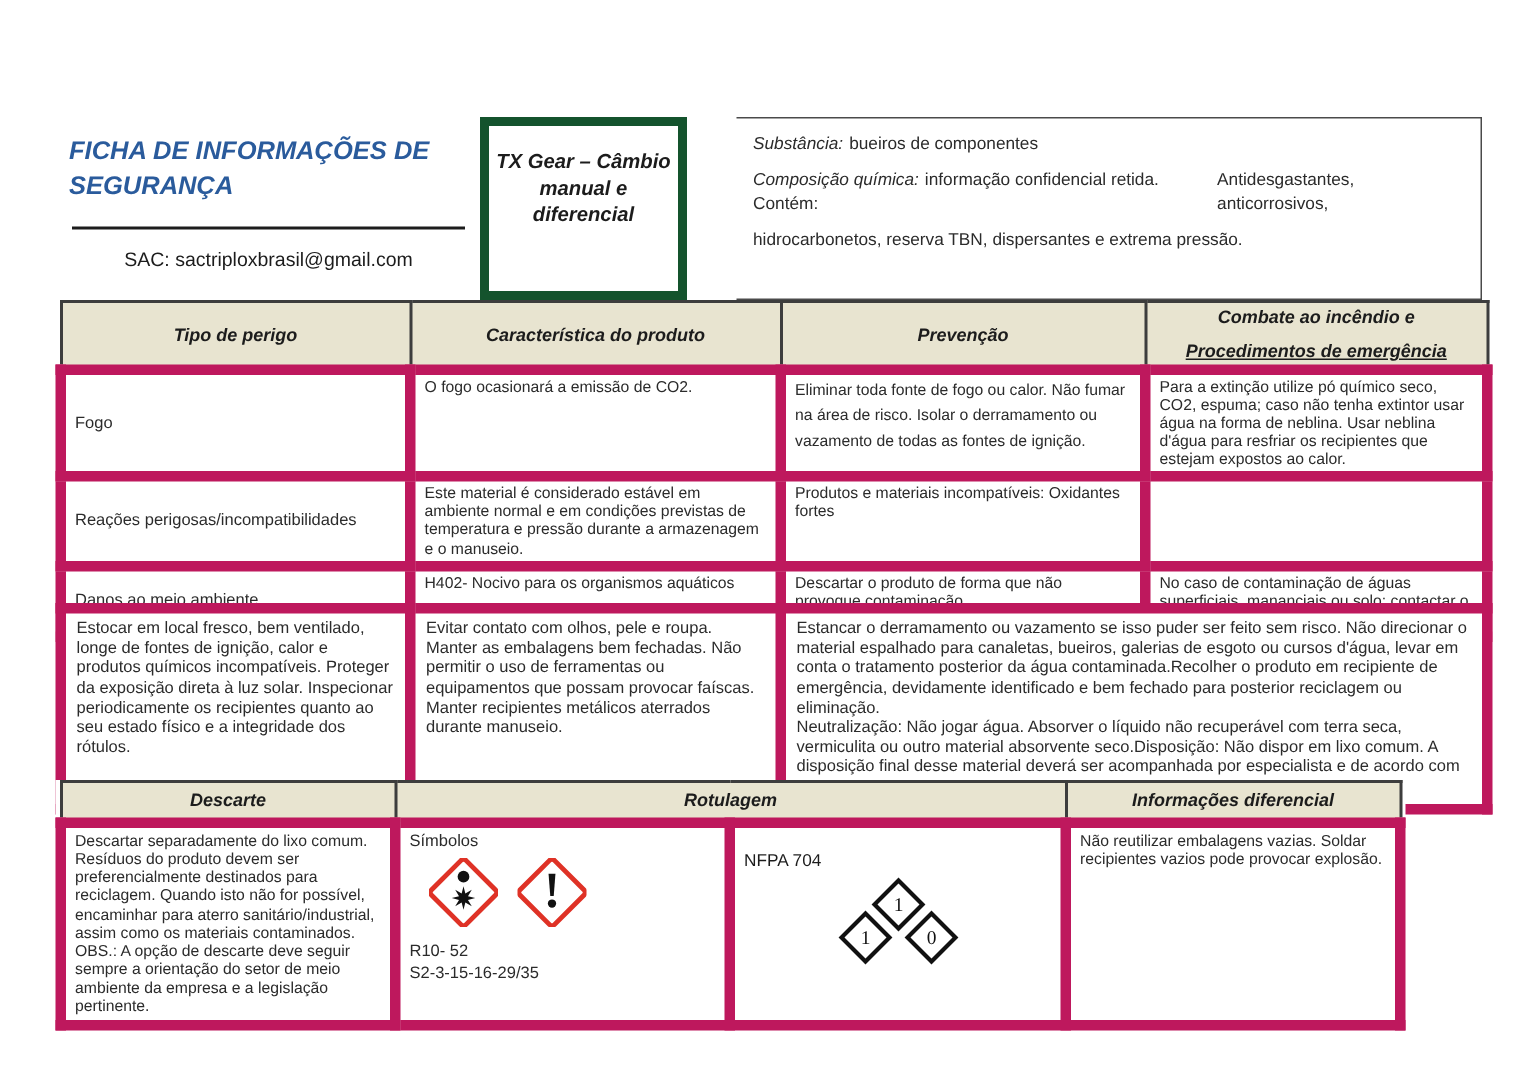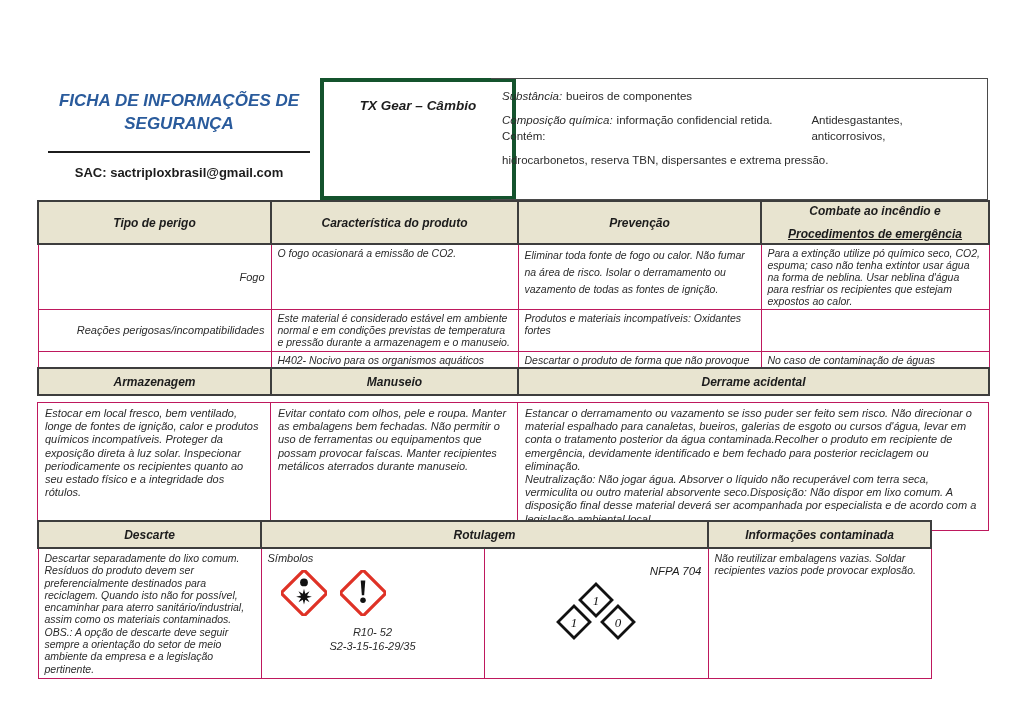--- a/index.html
+++ b/index.html
@@ -1,78 +1,79 @@
 <!DOCTYPE html>
 <html><head>
 <meta charset="utf-8">
 <style>
   * { box-sizing: border-box; margin: 0; padding: 0; }
   html, body { background: #ffffff; }
   body { font-family: "Liberation Sans", sans-serif; color: #2b2b2b; }
   .sheet { position: relative; width: 1024px; height: 724px; background: #fff; overflow: hidden; }
 
   
-  .title-block { position: absolute; left: 46px; top: 90px; width: 266px; text-align: center; }
+  .title-block { position: absolute; left: 46px; top: 90px; width: 266px; }
   .title-line { color: #2a5b9c; font-weight: bold; font-style: italic; font-size: 17px; line-height: 1.35; }
   .title-rule { position: absolute; left: 48px; top: 151px; width: 262px; border-top: 2px solid #1c1c1c; }
-  .sac-line { position: absolute; left: 28px; top: 165px; width: 302px; text-align: center; font-size: 13px; color: #1c1c1c; font-weight: bold; }
+  .sac-line { position: absolute; left: 28px; top: 165px; width: 302px; text-align: center; font-size: 13px; color: #1c1c1c; }
 
-  .product-box { position: absolute; left: 320px; top: 78px; width: 196px; height: 122px; border: 4px solid #14532d; }
+  .product-box { position: absolute; left: 320px; top: 78px; width: 138px; height: 122px; border: 6px solid #14532d; }
   .product-name { margin-top: 15px; text-align: center; font-weight: bold; font-style: italic; font-size: 13.5px; line-height: 1.3; color: #1c1c1c; }
 
   .composition-box { position: absolute; left: 491px; top: 78px; width: 497px; height: 122px; border: 1px solid #4a4a4a; border-left: none; padding: 9px 11px; font-size: 11.5px; line-height: 1.45; }
   .comp-line { margin-bottom: 7px; }
   .comp-line2 { display: flex; justify-content: center; margin-bottom: 7px; }
   .lbl { font-weight: normal; font-style: italic; margin-right: 4px; }
 
   
   table { border-collapse: collapse; table-layout: fixed; position: absolute; background: #fff; }
   th.band { background: #e8e4d0; border: 2px solid #3d3d3d; font-weight: bold; font-style: italic; font-size: 12px; color: #1c1c1c; text-align: center; vertical-align: middle; padding: 2px 4px; }
-  td.cell { border: 1px solid #be185d; vertical-align: top; padding: 2px 6px; font-size: 10.5px; line-height: 1.15; font-style: italic; }
-  td.type-cell { text-align: right; vertical-align: middle; font-size: 11px; }
+  td.cell { border: 7px solid #be185d; vertical-align: top; padding: 2px 6px; font-size: 10.5px; line-height: 1.15; }
+  td.type-cell { text-align: left; vertical-align: middle; font-size: 11px; }
   td.loose { line-height: 1.62; }
   td.tight { line-height: 1.1; font-size: 11px; padding: 3px 7px; }
 
   .hazard-table { left: 37px; top: 200px; width: 951px; }
   .fyi-gap { margin-top: 9px; text-decoration: underline; }
 
   .storage-header-table { left: 37px; top: 367px; width: 951px; }
   .storage-content-table { left: 37px; top: 402px; width: 951px; }
   .storage-content-table td.cell { font-size: 11px; line-height: 1.2; padding: 4px 7px; }
 
   .bottom-table { left: 37px; top: 520px; width: 893px; }
   .bottom-table td.cell { font-size: 10.5px; line-height: 1.17; padding: 3px 6px; margin-top: 40px; }
 
   
   .symbols-cell { position: relative; }
   .symbols-label { font-size: 11px; }
   .pictogram-row { display: flex; gap: 13px; margin: 5px 0 0 13px; }
   .pictogram-row svg { width: 46px; height: 46px; display: block; }
-  .phrases { margin-top: 9px; font-size: 11px; line-height: 1.3; text-align: center; }
+  .phrases { margin-top: 9px; font-size: 11px; line-height: 1.3; }
 
-  .nfpa-cell { text-align: right; vertical-align: top; }
+  .nfpa-cell { text-align: left; vertical-align: top; }
   .nfpa-label { margin-top: 13px; font-size: 11.5px; color: #1c1c1c; }
   .nfpa-cell svg { display: block; margin: 2px auto 0; }
   .nfpa-num { font-family: "Liberation Serif", serif; font-size: 13px; fill: #111; }
 </style>
 </head>
 <body>
 
 <div class="sheet">
 
   <div class="title-block">
     <div class="title-line">FICHA DE INFORMAÇÕES DE</div>
     <div class="title-line">SEGURANÇA</div>
   </div>
   <div class="title-rule"></div>
   <div class="sac-line">SAC: sactriploxbrasil@gmail.com</div>
 
   <div class="product-box">
     <div class="product-name">
       <div>TX Gear – Câmbio</div>
+      <div>manual e diferencial</div>
     </div>
   </div>
 
   <div class="composition-box">
     <div class="comp-line">
       <span class="lbl">Substância:</span><span>bueiros de componentes</span>
     </div>
     <div class="comp-line2">
       <span><span class="lbl">Composição química:</span><span>informação confidencial retida. Contém:</span></span>
       <span>Antidesgastantes, anticorrosivos,</span>
@@ -111,34 +112,20 @@
     </tr>
     <tr style="height:35px">
       <td class="cell type-cell">Danos ao meio ambiente</td>
       <td class="cell">H402- Nocivo para os organismos aquáticos</td>
       <td class="cell">Descartar o produto de forma que não provoque contaminação.</td>
       <td class="cell">No caso de contaminação de águas superficiais, mananciais ou solo: contactar o órgão ambiental local</td>
     </tr>
   </tbody>
     </table>
 
-  <table class="storage-header-table">
-    <colgroup>
-        <col style="width:233px">
-        <col style="width:247px">
-        <col style="width:471px">
-      </colgroup>
-    <tbody>
-        <tr style="height:27px">
-      <th class="band">Armazenagem</th>
-      <th class="band">Manuseio</th>
-      <th class="band">Derrame acidental</th>
-    </tr>
-  </tbody>
-    </table>
 
   <table class="storage-content-table">
     <colgroup>
         <col style="width:233px">
         <col style="width:247px">
         <col style="width:471px">
       </colgroup>
     <tbody>
         <tr style="height:90px">
       <td class="cell">Estocar em local fresco, bem ventilado, longe de fontes de ignição, calor e produtos químicos incompatíveis. Proteger da exposição direta à luz solar. Inspecionar periodicamente os recipientes quanto ao seu estado físico e a integridade dos rótulos.</td>
@@ -155,21 +142,21 @@
     <colgroup>
         <col style="width:223px">
         <col style="width:223px">
         <col style="width:224px">
         <col style="width:223px">
       </colgroup>
     <tbody>
         <tr style="height:27px">
       <th class="band">Descarte</th>
       <th class="band" colspan="2">Rotulagem</th>
-      <th class="band">Informações contaminada</th>
+      <th class="band">Informações diferencial</th>
     </tr>
     <tr style="height:112px">
       <td class="cell">Descartar separadamente do lixo comum. Resíduos do produto devem ser preferencialmente destinados para reciclagem. Quando isto não for possível, encaminhar para aterro sanitário/industrial, assim como os materiais contaminados. OBS.: A opção de descarte deve seguir sempre a orientação do setor de meio ambiente da empresa e a legislação pertinente.</td>
       <td class="cell symbols-cell">
         <div class="symbols-label">Símbolos</div>
         <div class="pictogram-row">
           <svg viewBox="0 0 100 100" aria-hidden="true">
             <rect x="14.6" y="14.6" width="70.8" height="70.8" rx="5" transform="rotate(45 50 50)" fill="#fff" stroke="#df3226" stroke-width="7"></rect>
             <circle cx="50" cy="27" r="8.5" fill="#111"></circle>
             <polygon fill="#111" points="50,41 52.7,51.5 62,46 56.5,55.3 67,58 56.5,60.7 62,70 52.7,64.5 50,75 47.3,64.5 38,70 43.5,60.7 33,58 43.5,55.3 38,46 47.3,51.5"></polygon>

